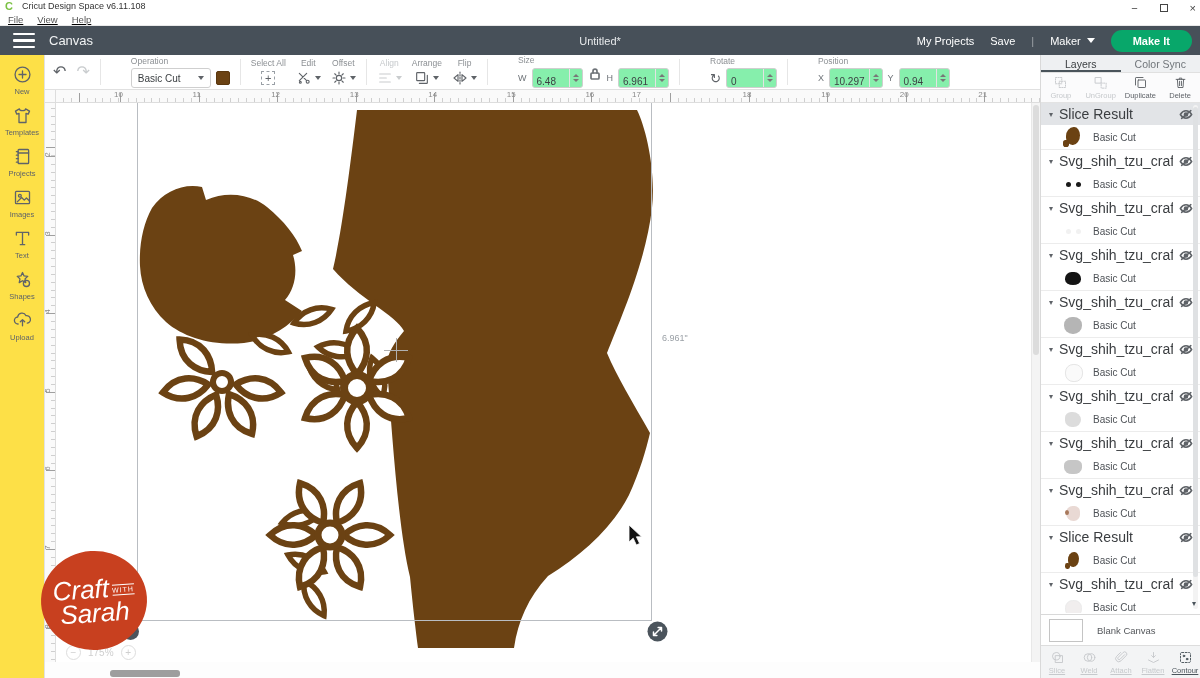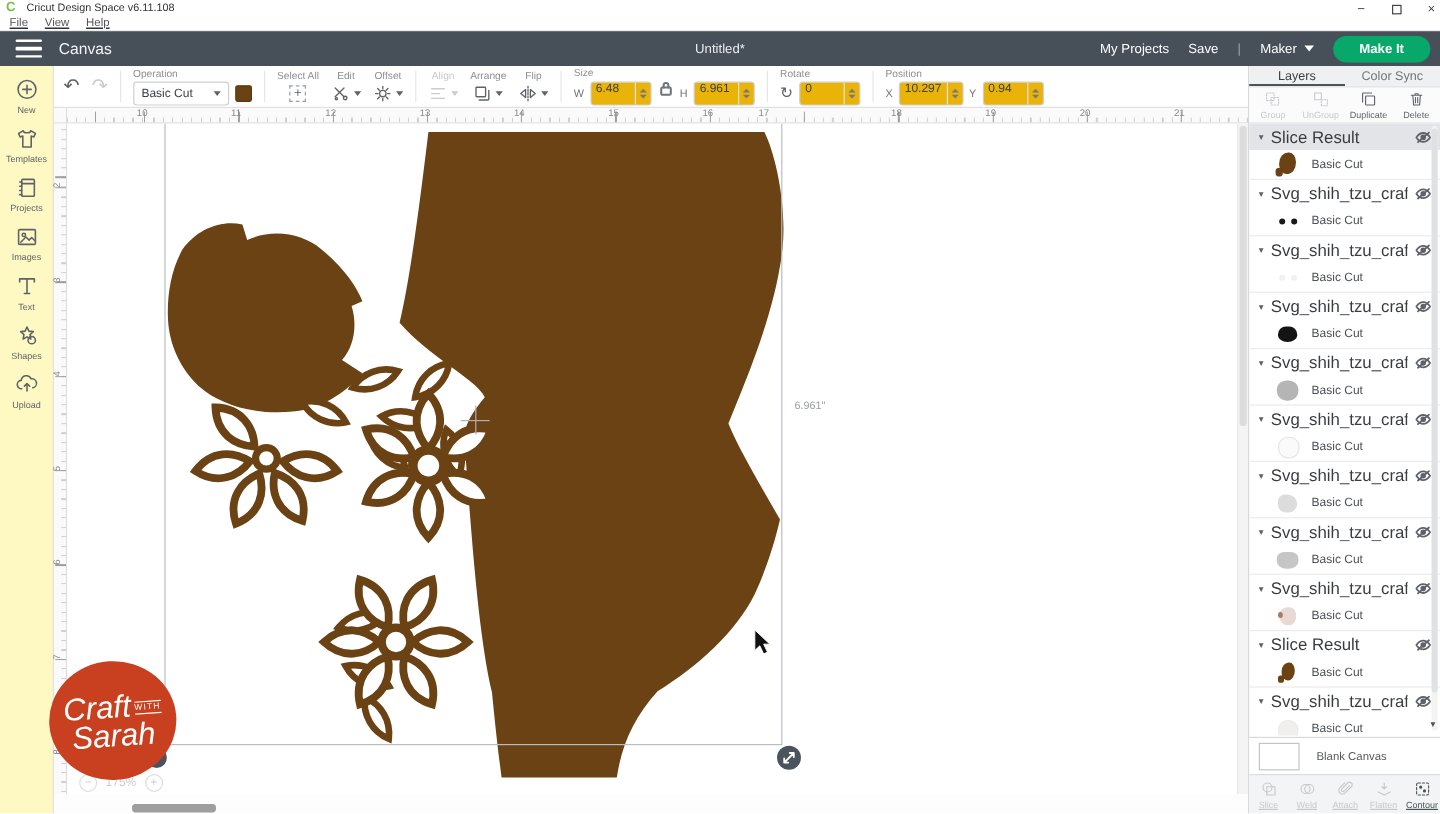--- a/index.html
+++ b/index.html
@@ -25,41 +25,41 @@
   .appbar-right{position:absolute;right:8px;display:flex;align-items:center;gap:16px;font-size:11px;}
   .appbar-right .thin{opacity:.45;font-weight:300;}
   .machine{display:flex;align-items:center;gap:6px;}
   .caret-w{width:0;height:0;border-left:4px solid transparent;border-right:4px solid transparent;border-top:5px solid #fff;}
   .make-it{background:#08a76a;color:#fff;border-radius:13px;padding:5px 22px;font-size:11px;font-weight:bold;cursor:pointer;}
   
   .toolbar{position:absolute;left:45px;top:55px;width:995px;height:35px;background:#fff;border-bottom:1px solid #e0e0e0;display:flex;align-items:center;gap:10px;padding:0 8px;}
   .tb-ic{font-family:"DejaVu Sans",sans-serif;font-size:16px;line-height:16px;color:#5f6368;cursor:pointer;}
   .tb-ic.off{color:#c9ccce;}
   .vdiv{width:1px;height:26px;background:#e6e6e6;}
-  .tgroup{display:flex;flex-direction:column;gap:2px;}
+  .tgroup{display:flex;flex-direction:column;gap:2px;margin-left:20px;}
   .tlabel{font-size:8.5px;color:#8b8f93;}
   .row{display:flex;align-items:center;gap:5px;}
   .dropdown{width:80px;height:20px;border:1px solid #cfcfcf;border-radius:3px;display:flex;align-items:center;justify-content:space-between;padding:0 6px;font-size:10px;color:#3c4043;cursor:pointer;background:#fff;}
   .tri-down{width:0;height:0;border-left:3.5px solid transparent;border-right:3.5px solid transparent;border-top:4.5px solid #5f6368;}
   .disabled .tri-down{border-top-color:#c9ccce;}
   .swatch{width:14px;height:14px;background:#6b4213;border-radius:2px;border:1px solid #5a370f;cursor:pointer;}
   .tool-btn{display:flex;flex-direction:column;align-items:center;gap:2px;cursor:pointer;color:#5f6368;}
   .tool-btn .icrow{display:flex;align-items:center;gap:3px;height:17px;}
   .tool-btn svg.ic{width:16px;height:16px;}
   .selall-box{width:14px;height:14px;border:1px dashed #9aa0a6;font-size:11px;line-height:13px;text-align:center;color:#5f6368;}
-  .stepper{display:flex;align-items:flex-start;height:20px;border:1px solid #cfcfcf;border-radius:3px;background:#eab308;}
+  .stepper{display:flex;align-items:flex-end;height:20px;border:1px solid #cfcfcf;border-radius:3px;background:#86efac;}
   .stepper .val{min-width:36px;padding:0 4px;font-size:10px;color:#3c4043;}
   .stepper .arrows{width:13px;align-self:stretch;border-left:1px solid #e3e3e3;display:flex;flex-direction:column;align-items:center;justify-content:center;gap:2px;cursor:pointer;}
   .tri-up-s{width:0;height:0;border-left:3px solid transparent;border-right:3px solid transparent;border-bottom:3.5px solid #777;}
   .tri-dn-s{width:0;height:0;border-left:3px solid transparent;border-right:3px solid transparent;border-top:3.5px solid #777;}
   .wh-label{font-size:9px;color:#6f7479;}
   .lock-ic{width:12px;height:14px;color:#6f7479;margin:0 1px 8px 1px;}
   .rot-ic{font-family:"DejaVu Sans",sans-serif;font-size:13px;color:#5f6368;}
   
-  .sidebar{position:absolute;left:0;top:55px;width:45px;height:623px;background:#fef9c3;border-right:1px solid #e2e2e2;display:flex;flex-direction:column;align-items:center;padding-top:9px;gap:9px;}
+  .sidebar{position:absolute;left:0;top:55px;width:45px;height:623px;background:#fde047;border-right:1px solid #e2e2e2;display:flex;flex-direction:column;align-items:center;padding-top:9px;gap:9px;}
   .side-item{display:flex;flex-direction:column;align-items:center;gap:2px;cursor:pointer;color:#5f6368;width:45px;}
   .side-item svg{display:none;width:21px;height:21px;}
   .side-label{font-size:7.5px;color:#5f6368;}
   .side-ic[data-kind="new-icon"] svg[data-icon="new-icon"],
   .side-ic[data-kind="templates-icon"] svg[data-icon="templates-icon"],
   .side-ic[data-kind="projects-icon"] svg[data-icon="projects-icon"],
   .side-ic[data-kind="images-icon"] svg[data-icon="images-icon"],
   .side-ic[data-kind="text-icon"] svg[data-icon="text-icon"],
   .side-ic[data-kind="shapes-icon"] svg[data-icon="shapes-icon"],
   .side-ic[data-kind="upload-icon"] svg[data-icon="upload-icon"]{display:block;stroke:#5f6368;fill:none;stroke-width:1.5;stroke-linecap:round;stroke-linejoin:round;}

